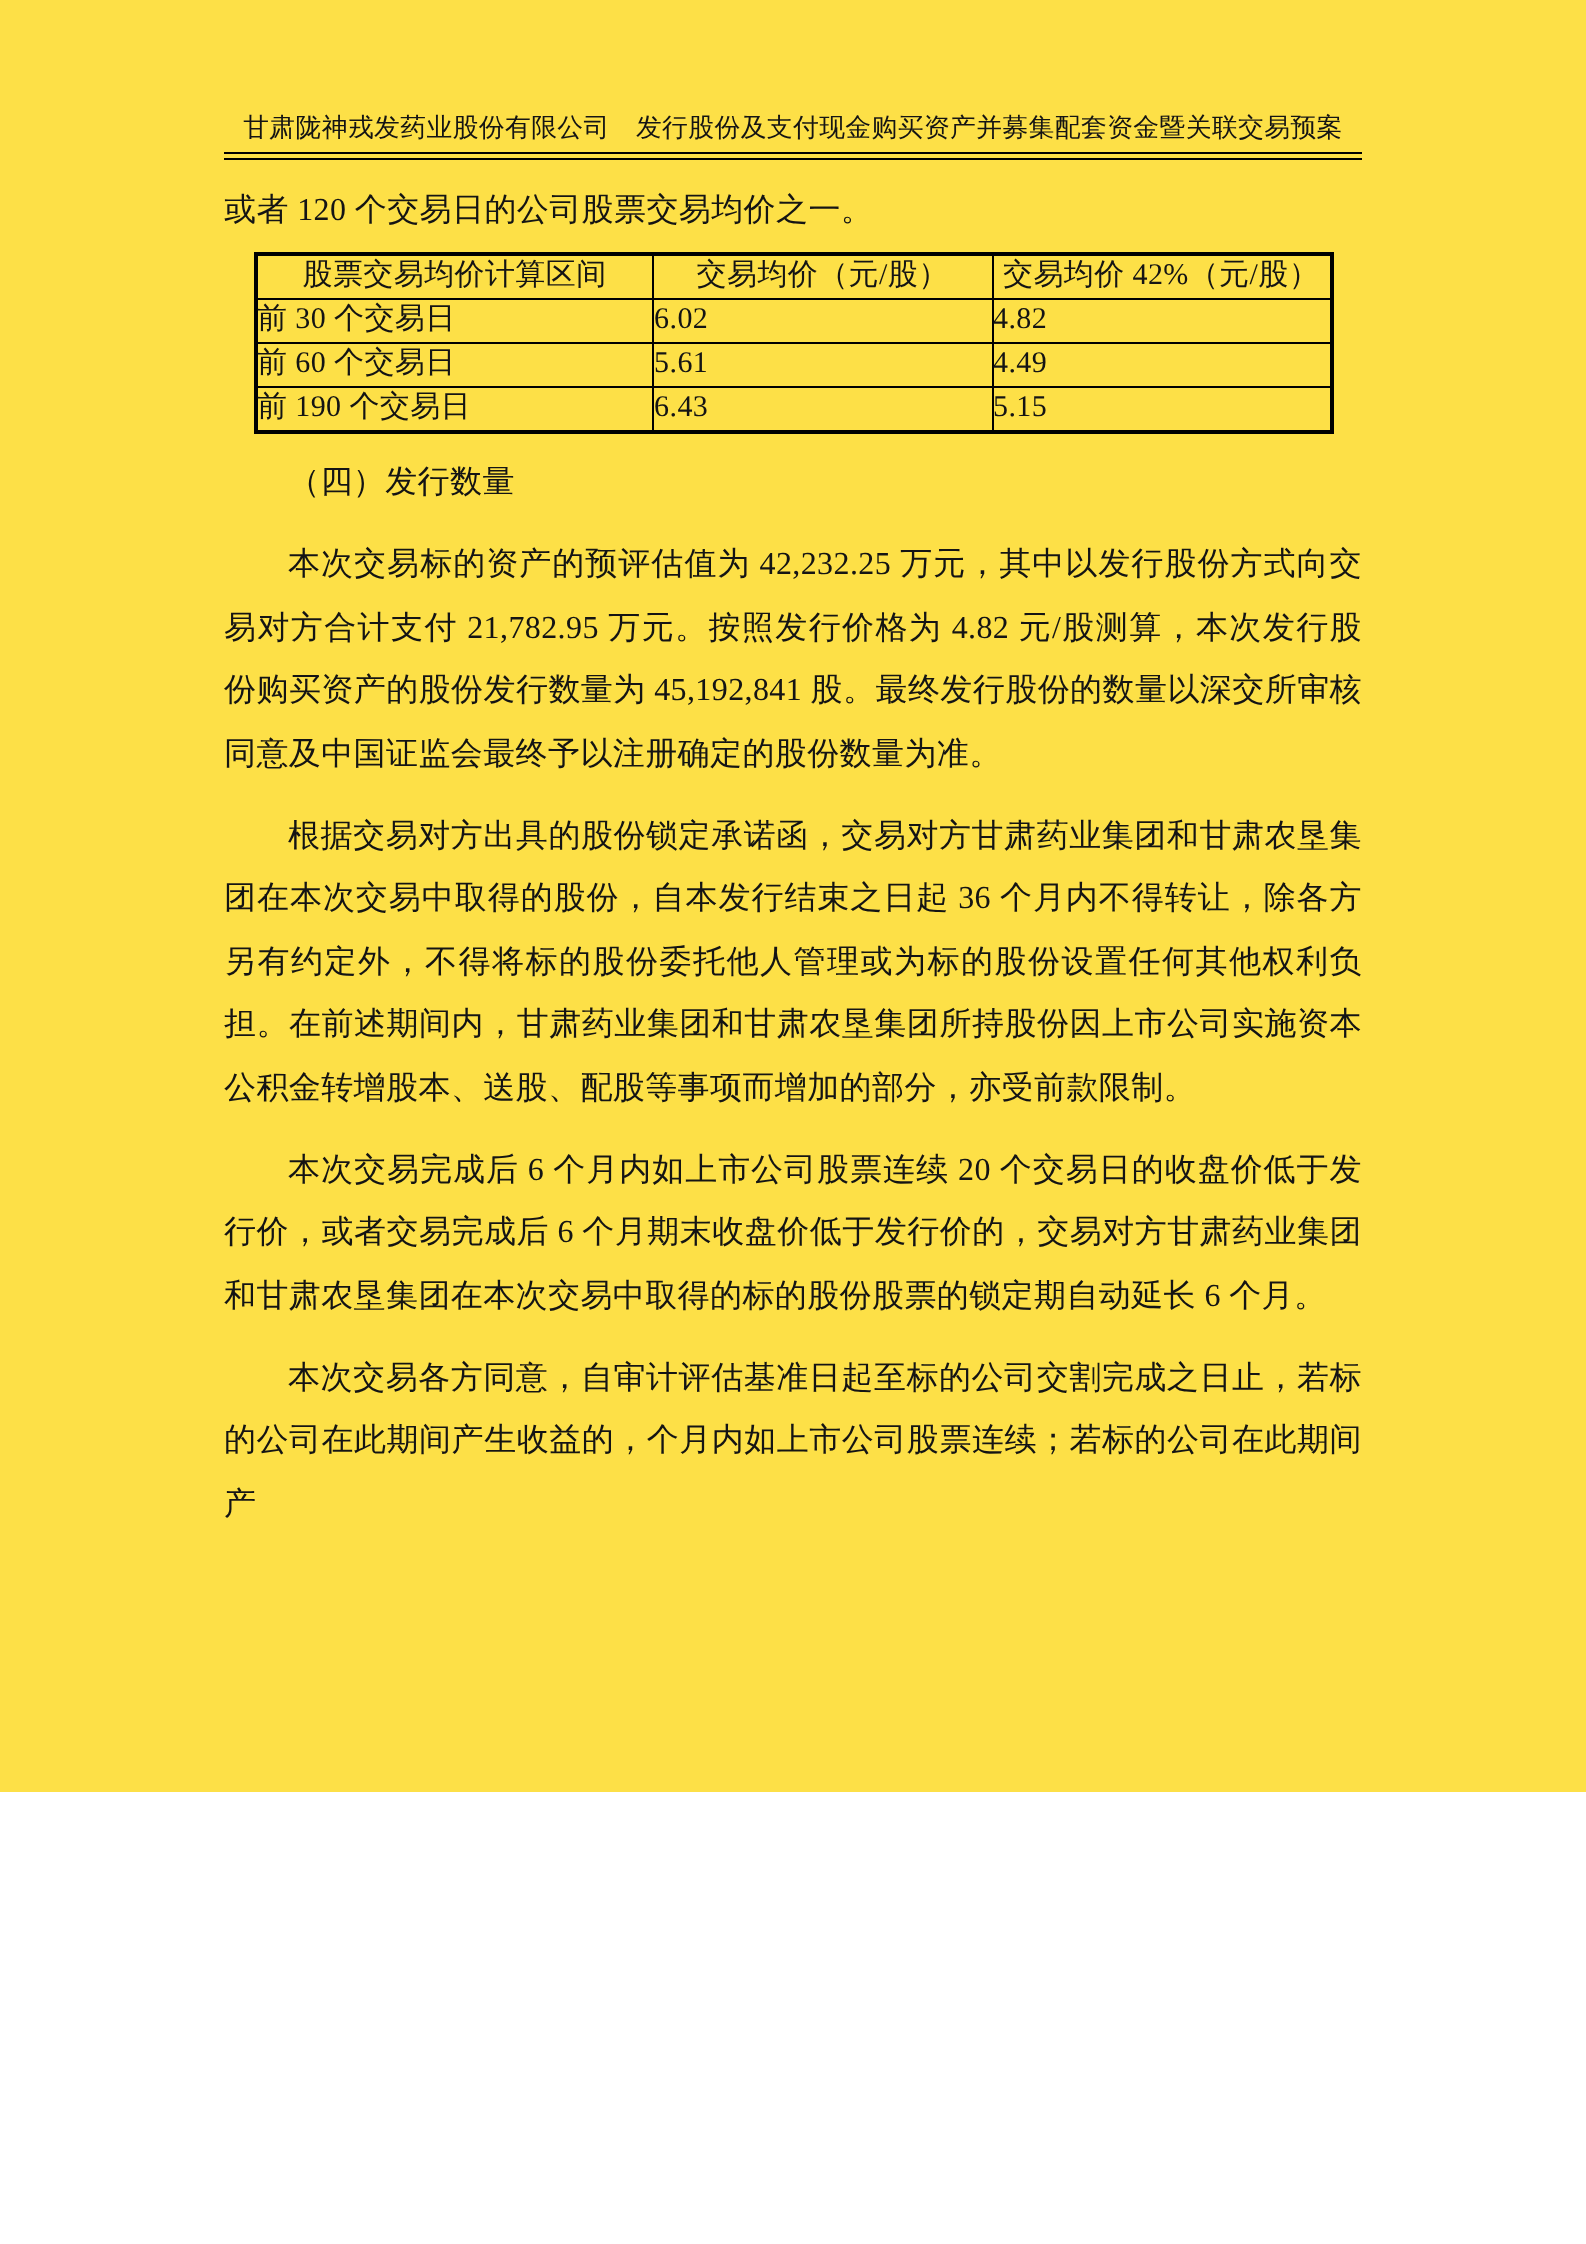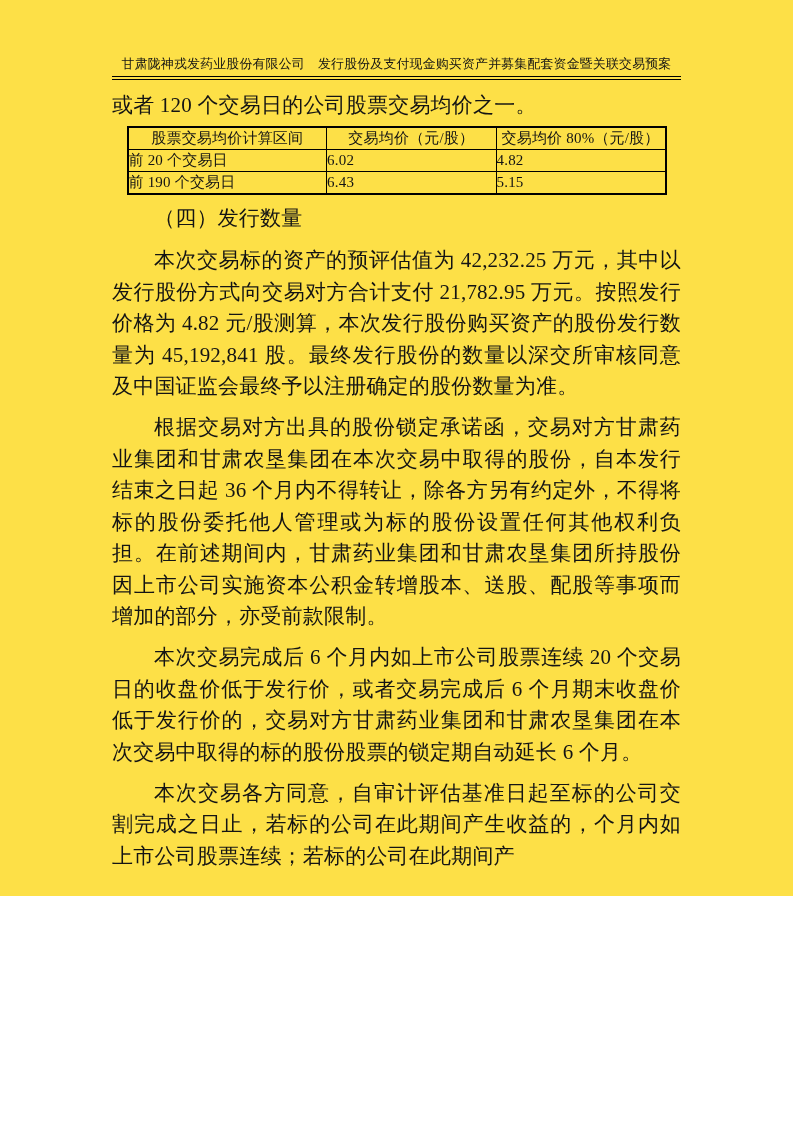--- a/index.html
+++ b/index.html
@@ -23,33 +23,32 @@
     padding-bottom: 4px;
     border-bottom: 4px double #000;
     text-align: center;
     font-size: 12.9px;
     line-height: 16px;
     white-space: nowrap;
     letter-spacing: 0.2px;
   }
   .body-text p {
     margin: 9.5px 0 0 0;
-    font-size: 21px;
+    font-size: 16px;
     line-height: 31.5px;
     text-align: justify;
     text-indent: 2em;
     letter-spacing: 0.2px;
   }
   .body-text p.no-indent {
     text-indent: 0;
     margin-top: 10px;
   }
   .body-text p.heading {
     text-align: left;
-    font-family: Liberation Mono, monospace;
   }
   table.price-table {
     width: 540px;
     margin: 4px auto 2px auto;
     border-collapse: collapse;
     border: 2px solid #000;
     font-size: 15px;
     table-layout: fixed;
   }
   table.price-table th,
@@ -83,26 +82,31 @@
     <table class="price-table">
       <colgroup>
         <col class="col-interval">
         <col class="col-avg">
         <col class="col-avg80">
       </colgroup>
       <tbody>
         <tr>
           <th>股票交易均价计算区间</th>
           <th>交易均价（元/股）</th>
-          <th>交易均价 80%（元/股）</th>
+          <th>交易均价 42%（元/股）</th>
         </tr>
         <tr>
-          <td>前 20 个交易日</td>
+          <td>前 30 个交易日</td>
           <td>6.02</td>
           <td>4.82</td>
+        </tr>
+        <tr>
+          <td>前 60 个交易日</td>
+          <td>5.61</td>
+          <td>4.49</td>
         </tr>
         <tr>
           <td>前 190 个交易日</td>
           <td>6.43</td>
           <td>5.15</td>
         </tr>
       </tbody>
     </table>
 
     <p class="heading">（四）发行数量</p>

